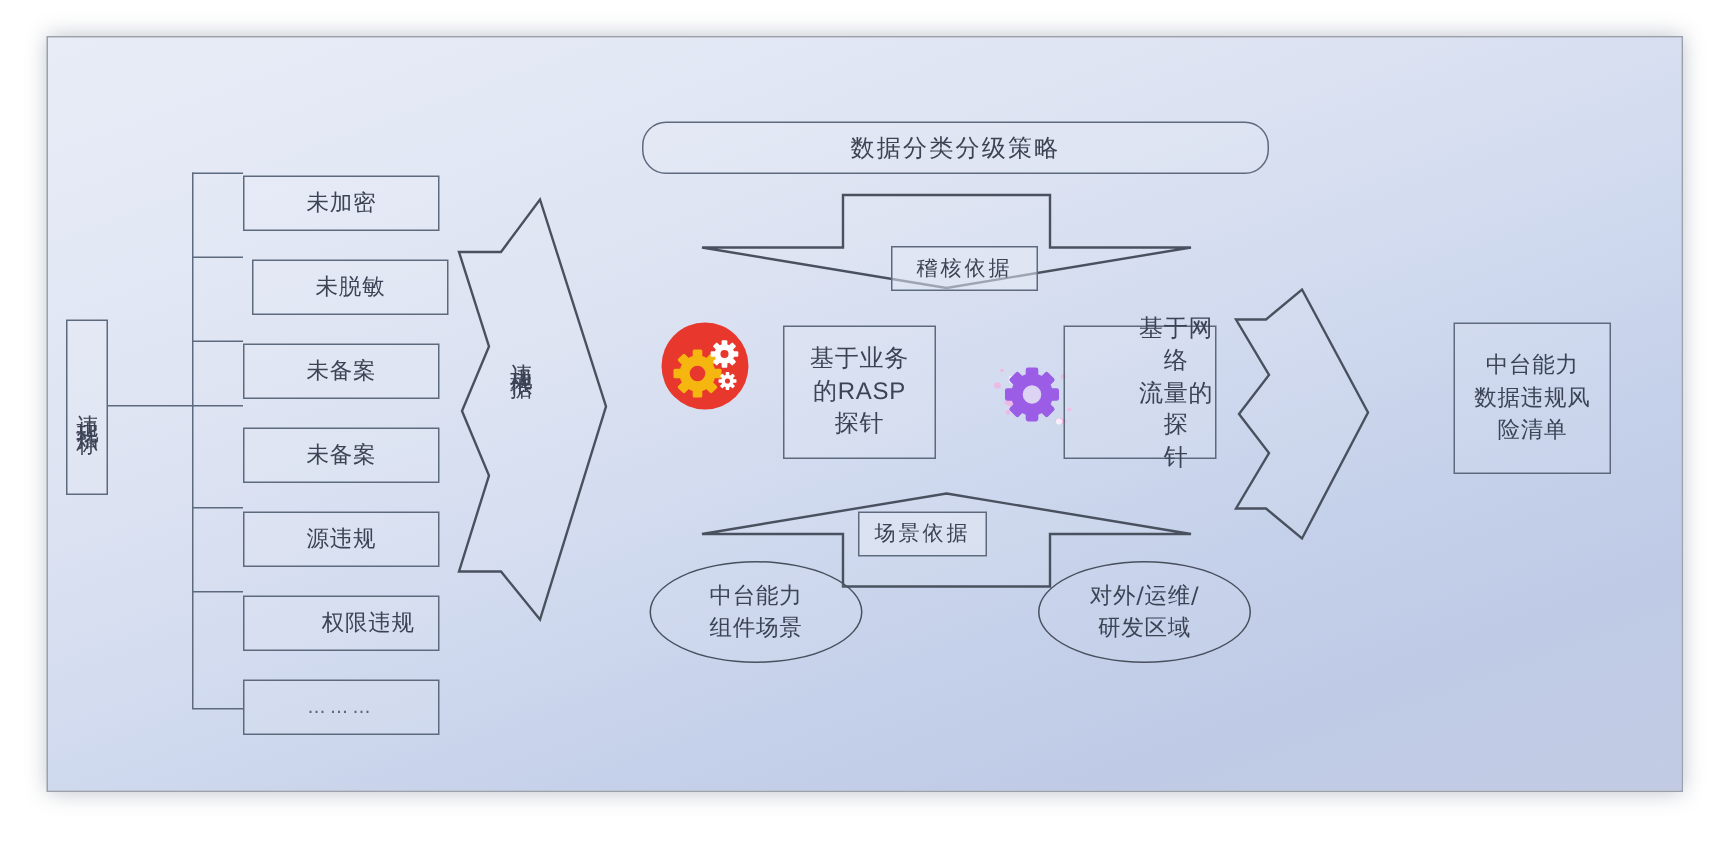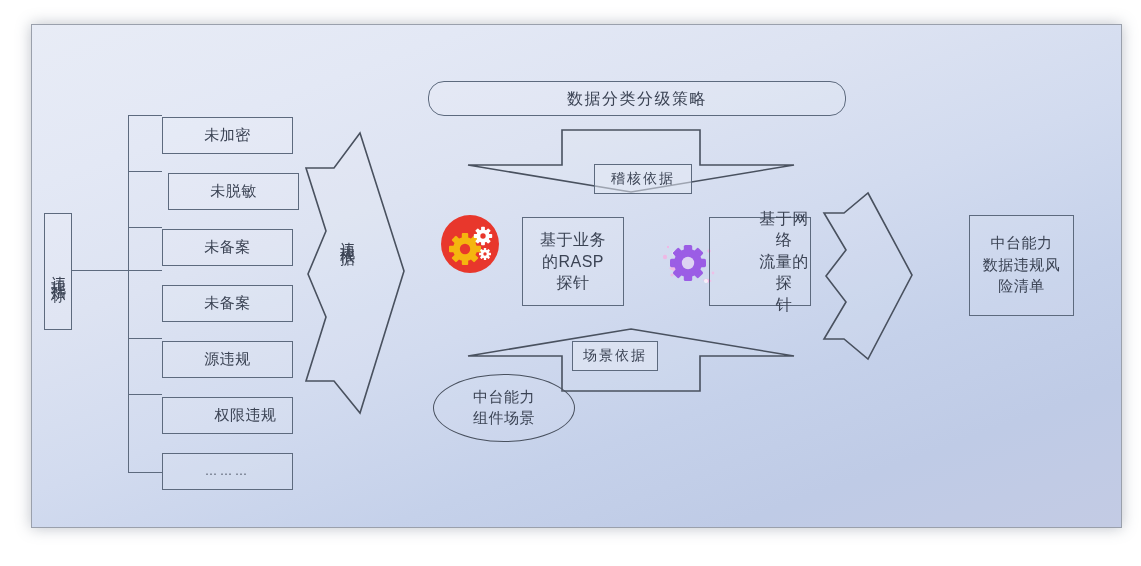--- a/index.html
+++ b/index.html
@@ -312,20 +312,22 @@
                  L 96 29
                  L 2 29
                  Z"></path>
       </svg>
     </div>
     <div class="arrowlabel" style="left:540px; top:316px; width:86px; height:30px;">场景依据</div>
 
     <div class="shp ellipse" style="left:401px; top:349px; width:142px; height:68px; font-size:15px; line-height:1.4;">中台能力
 组件场景</div>
 
+    <div class="shp ellipse" style="left:660px; top:349px; width:142px; height:68px; font-size:15px; line-height:1.4;">对外/运维/
+研发区域</div>
 
     <div class="svgshape" style="left:790px; top:166px; width:102px; height:170px;">
       <svg width="102" height="170" viewBox="0 0 102 170">
         <path class="arrowpath" d="M 46 2
                  L 90 84
                  L 46 168
                  L 22 148
                  L 2 148
                  L 24 111
                  L 4 85

